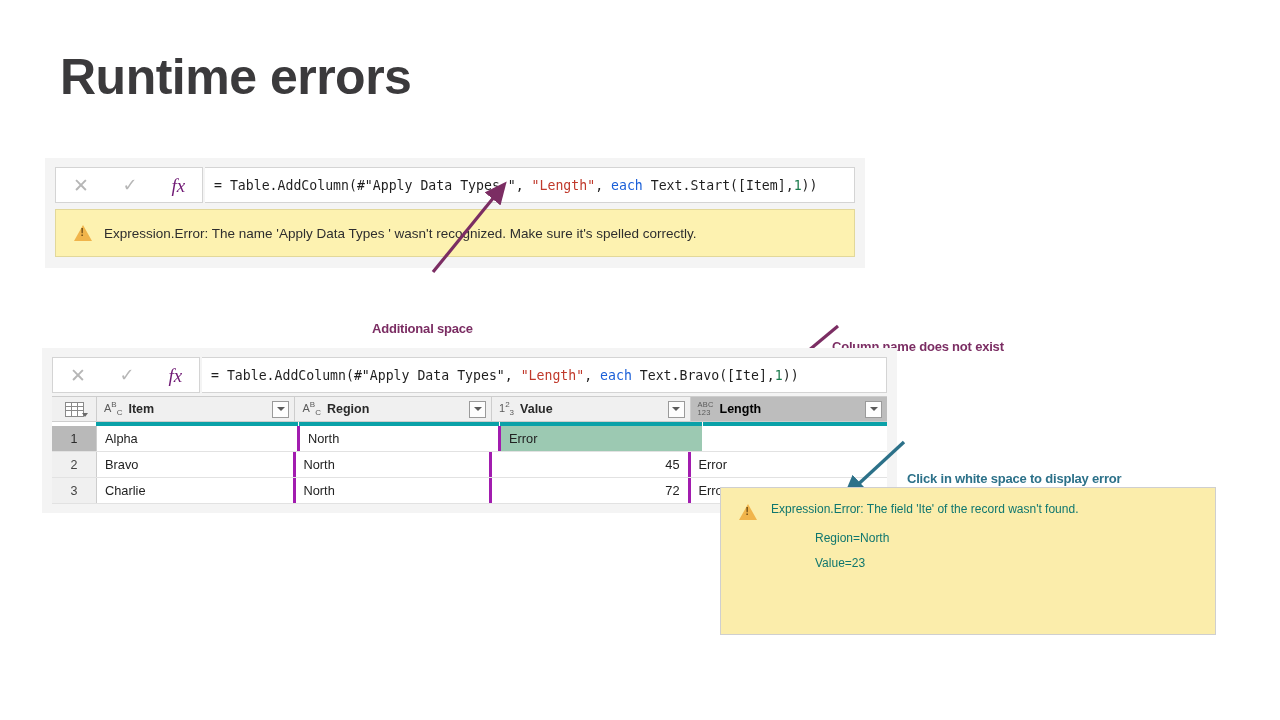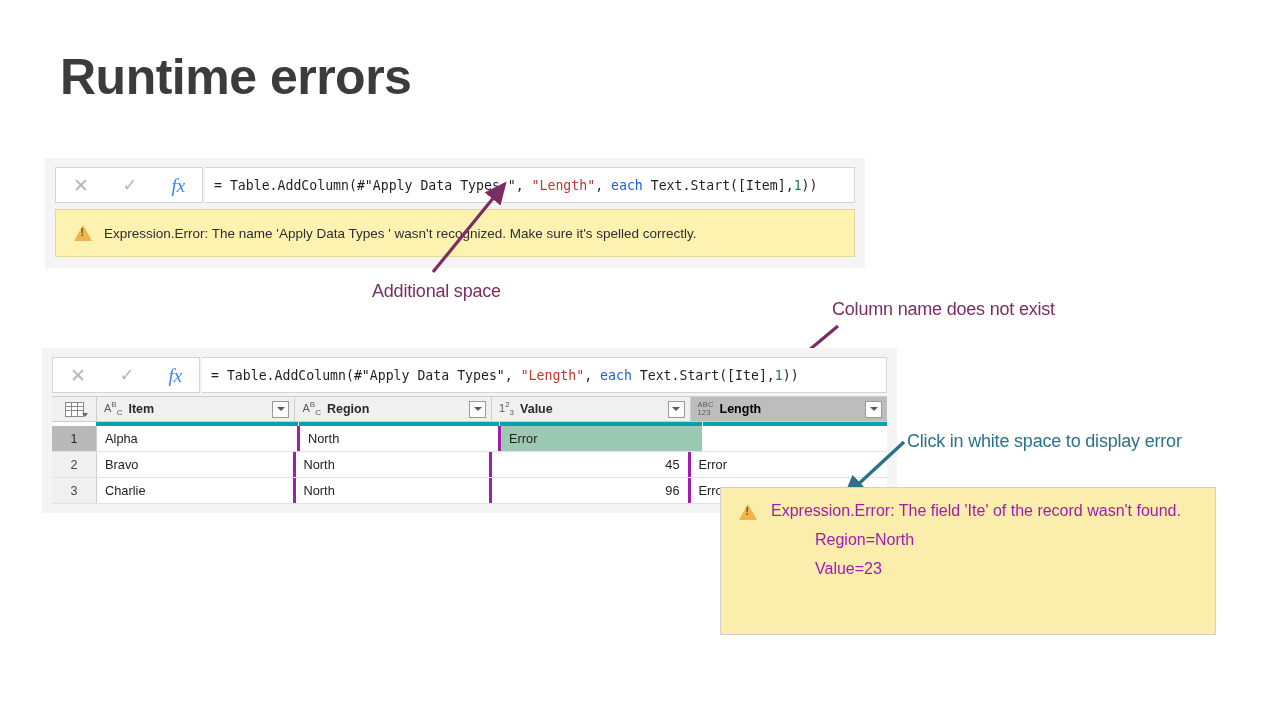--- a/index.html
+++ b/index.html
@@ -57,21 +57,21 @@
     font-size: 17px;
     line-height: 1;
     user-select: none;
   }
   .fx-ic.fx-x { font-size: 19px; font-weight: 300; }
   .fx-ic.fx-check { font-size: 18px; }
   .fx-ic.fx-fx {
     font-family: "Liberation Serif", serif;
     font-style: italic;
     font-size: 19px;
-    color: #3b82f6;
+    color: #701a75;
   }
   .fx-input {
     flex: 1;
     background: #ffffff;
     border: 1px solid #d4d4d4;
     border-left: none;
     margin-left: 2px;
     display: flex;
     align-items: center;
     padding-left: 9px;
@@ -240,35 +240,36 @@
   .cell.num { justify-content: flex-end; }
   .cell.err-sel { background: #9cc9b2; }
 
   
   .err-popup {
     position: absolute;
     background: #fbedab;
     border: 1px solid #cfcfcf;
     box-sizing: border-box;
     padding: 14px 18px 16px 18px;
-    font-size: 16px;
-    color: #a21caf;
+    font-size: 12px;
+    color: #0f766e;
   }
   .err-popup .hd { display: flex; align-items: flex-start; }
   .err-popup .hd .warn-tri { margin-top: 2px; margin-right: 14px; }
   .err-popup .ln { margin-top: 11px; }
   .err-popup .ln.ind { padding-left: 17px; }
 
   
   .anno {
     position: absolute;
-    font-size: 18px;
-    font-weight: normal;
+    font-size: 13px;
+    font-weight: bold;
     white-space: nowrap;
     letter-spacing: -0.2px;
+    margin-top: 40px;
   }
   .anno.purple { color: #7b2d63; }
   .anno.teal   { color: #2c7189; }
 
   .arrow-svg { position: absolute; overflow: visible; }
 </style>
 </head>
 <body>
 
 <div class="slide-title">Runtime errors</div>
@@ -316,21 +317,21 @@
 
 <div class="pq-panel" style="left:42px; top:348px; width:855px; height:165px; padding:9px 10px 0 10px;">
 
   <div class="fx-bar">
     <div class="fx-icons">
       <span class="fx-ic fx-x">✕</span>
       <span class="fx-ic fx-check">✓</span>
       <span class="fx-ic fx-fx">fx</span>
     </div>
     <div class="fx-input">
-      <span>= Table.AddColumn(#"Apply Data Types", </span><span class="tok-str">"Length"</span><span>, </span><span class="tok-kw">each</span><span> Text.Start([Ite],</span><span class="tok-num">1</span><span>))</span>
+      <span>= Table.AddColumn(#"Apply Data Types", </span><span class="tok-str">"Length"</span><span>, </span><span class="tok-kw">each</span><span> Text.Bravo([Ite],</span><span class="tok-num">1</span><span>))</span>
     </div>
   </div>
 
   <div class="grid-head" style="margin-top:3px;">
     <div class="grid-corner">
       <span class="corner-ic"></span>
     </div>
 
     <div class="col-head" style="width:203px;">
       <span class="type-ic abc-sub">A<sup>B</sup><sub>C</sub></span>
@@ -380,21 +381,21 @@
     <div class="cell" style="width:203px;">Bravo</div>
     <div class="cell" style="width:201px;">North</div>
     <div class="cell num" style="width:203px;">45</div>
     <div class="cell" style="width:201px;border-right:none;">Error</div>
   </div>
 
   <div class="grid-row">
     <div class="row-num">3</div>
     <div class="cell" style="width:203px;">Charlie</div>
     <div class="cell" style="width:201px;">North</div>
-    <div class="cell num" style="width:203px;">96</div>
+    <div class="cell num" style="width:203px;">72</div>
     <div class="cell" style="width:201px;border-right:none;">Error</div>
   </div>
 </div>
 
 <div class="anno teal" style="left:907px; top:431px;">Click in white space to display error</div>
 
 <svg class="arrow-svg" style="left:836px; top:438px;" width="80" height="66" viewBox="0 0 80 66">
   <defs>
     <marker id="ah-teal" markerWidth="7" markerHeight="7" refX="3.2" refY="3.2" orient="auto">
       <path d="M0,0 L7,3.2 L0,6.4 z" fill="#2c7189"></path>

